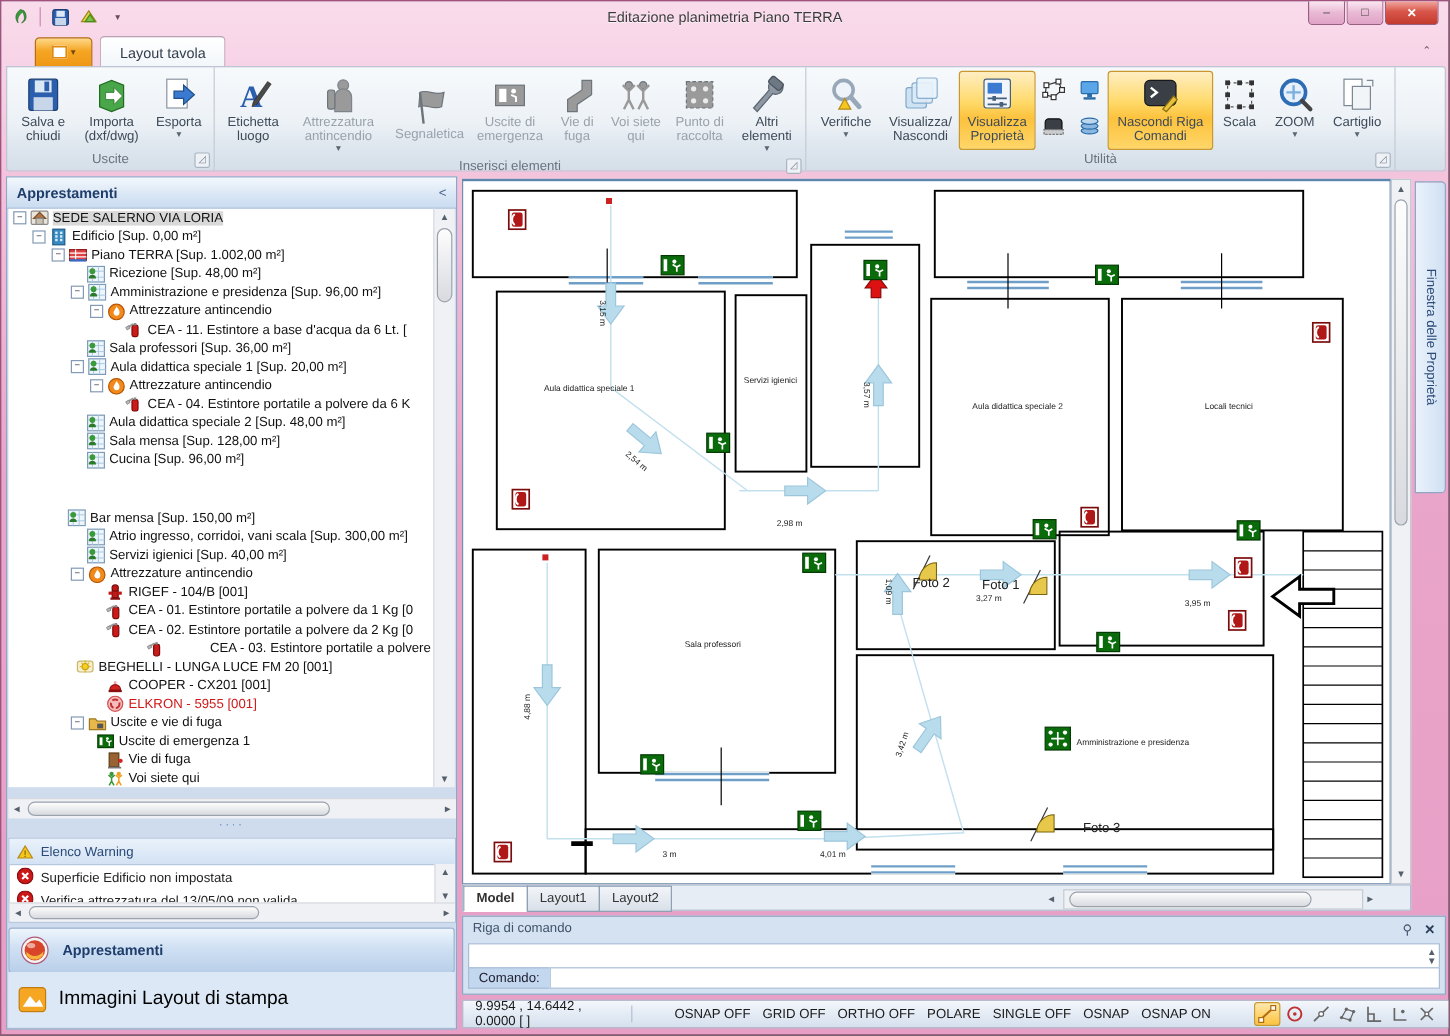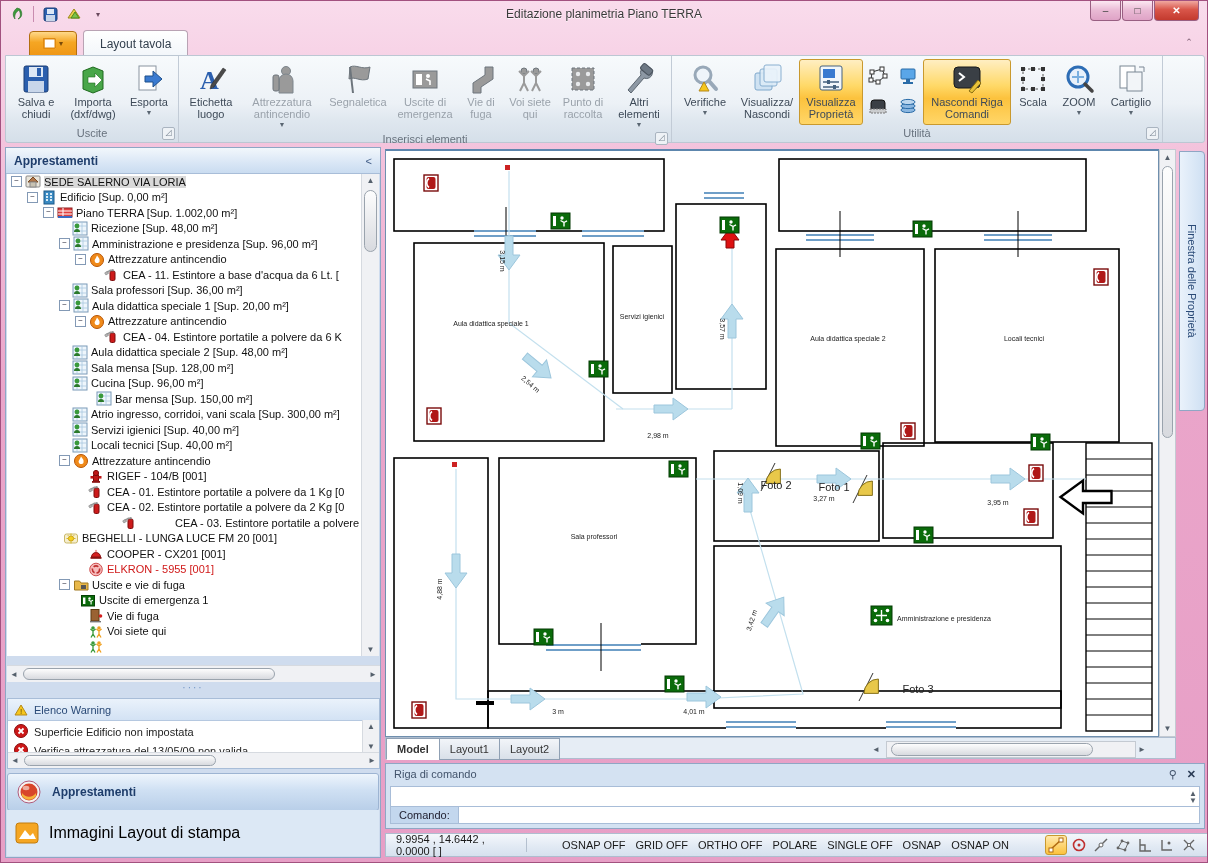--- a/index.html
+++ b/index.html
@@ -191,21 +191,21 @@
             <div class="icn">
               <svg width="32" height="32">
                 <circle cx="20" cy="8" r="4.5" fill="#9a9a9a" stroke="#7d858c"></circle>
                 <path d="M13 30 V18 a7 7 0 0 1 14 0 V30 Z" fill="#9a9a9a" stroke="#7d858c"></path>
                 <rect x="7" y="12" width="6" height="16" rx="2" fill="#9a9a9a" stroke="#6d757c"></rect>
               </svg>
             </div>
             <div class="lbl">Attrezzatura antincendio</div>
             <div class="car">▼</div>
           </div>
-          <div class="rbtn dis" style="width: 64px;">
+          <div class="rbtn dis" style="width: 64px; justify-content: center;">
             <div class="icn">
               <svg width="32" height="32">
                 <path d="M8 4 C14 1 20 7 28 4 L26 16 C18 19 13 13 7 16 Z" fill="#9a9a9a" stroke="#6d757c"></path>
                 <line x1="8" y1="4" x2="11" y2="30" stroke="#6d757c" stroke-width="2"></line>
               </svg>
             </div>
             <div class="lbl">Segnaletica</div>
           </div>
           <div class="rbtn dis" style="width: 62px;">
             <div class="icn">
@@ -552,21 +552,21 @@
           <span class="ticn">
             <svg width="16" height="15">
               <rect x="1" y="1" width="14" height="13" fill="#eef6fc" stroke="#7a9ab8"></rect>
               <path d="M5 1 V14 M10 1 V14 M1 5 H15 M1 10 H15" stroke="#a8c8e0" stroke-width="0.8"></path>
               <circle cx="5" cy="5" r="2.4" fill="#3a9a3a"></circle>
               <path d="M2 11 a3 3 0 0 1 6 0 Z" fill="#2a7a2a"></path>
             </svg>
           </span>
           <span class="txt">Cucina [Sup. 96,00 m²]</span>
         </div>
-        <div class="trow" style="padding-left: 76px;">
+        <div class="trow" style="padding-left: 36px; margin-top: 33px;">
           <span style="width: 13px; flex: 0 0 auto;"></span>
           <span class="ticn">
             <svg width="16" height="15">
               <rect x="1" y="1" width="14" height="13" fill="#eef6fc" stroke="#7a9ab8"></rect>
               <path d="M5 1 V14 M10 1 V14 M1 5 H15 M1 10 H15" stroke="#a8c8e0" stroke-width="0.8"></path>
               <circle cx="5" cy="5" r="2.4" fill="#3a9a3a"></circle>
               <path d="M2 11 a3 3 0 0 1 6 0 Z" fill="#2a7a2a"></path>
             </svg>
           </span>
           <span class="txt">Bar mensa [Sup. 150,00 m²]</span>
@@ -587,32 +587,20 @@
           <span style="width: 13px; flex: 0 0 auto;"></span>
           <span class="ticn">
             <svg width="16" height="15">
               <rect x="1" y="1" width="14" height="13" fill="#eef6fc" stroke="#7a9ab8"></rect>
               <path d="M5 1 V14 M10 1 V14 M1 5 H15 M1 10 H15" stroke="#a8c8e0" stroke-width="0.8"></path>
               <circle cx="5" cy="5" r="2.4" fill="#3a9a3a"></circle>
               <path d="M2 11 a3 3 0 0 1 6 0 Z" fill="#2a7a2a"></path>
             </svg>
           </span>
           <span class="txt">Servizi igienici [Sup. 40,00 m²]</span>
-        </div>
-        <div class="trow" style="padding-left: 52px;">
-          <span style="width: 13px; flex: 0 0 auto;"></span>
-          <span class="ticn">
-            <svg width="16" height="15">
-              <rect x="1" y="1" width="14" height="13" fill="#eef6fc" stroke="#7a9ab8"></rect>
-              <path d="M5 1 V14 M10 1 V14 M1 5 H15 M1 10 H15" stroke="#a8c8e0" stroke-width="0.8"></path>
-              <circle cx="5" cy="5" r="2.4" fill="#3a9a3a"></circle>
-              <path d="M2 11 a3 3 0 0 1 6 0 Z" fill="#2a7a2a"></path>
-            </svg>
-          </span>
-          <span class="txt">Locali tecnici [Sup. 40,00 m²]</span>
         </div>
         <div class="trow" style="padding-left: 52px;">
           <span class="exp">−</span>
           <span class="ticn">
             <svg width="16" height="15">
               <circle cx="8" cy="8" r="6.5" fill="#f08a1a" stroke="#b85505"></circle>
               <path d="M8 3.5 C10 6 11 7 10.5 9.5 C10 11.5 6.5 11.8 5.8 9.5 C5.2 7.5 7 6.5 8 3.5 Z" fill="#fff"></path>
             </svg>
           </span>
           <span class="txt">Attrezzature antincendio</span>

